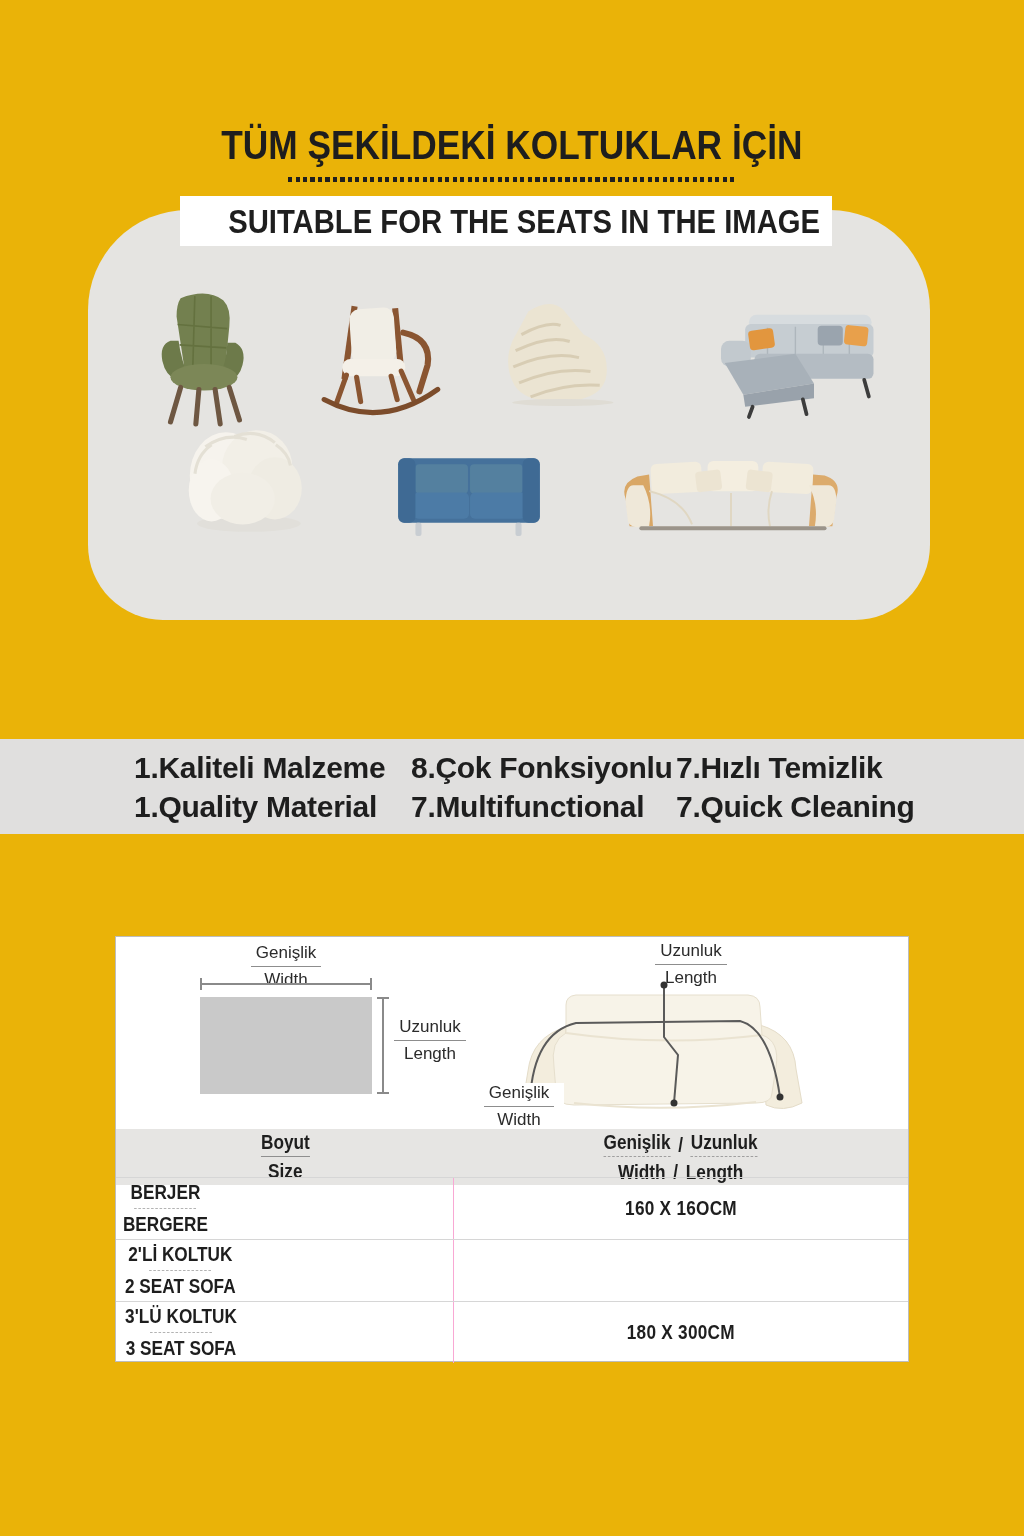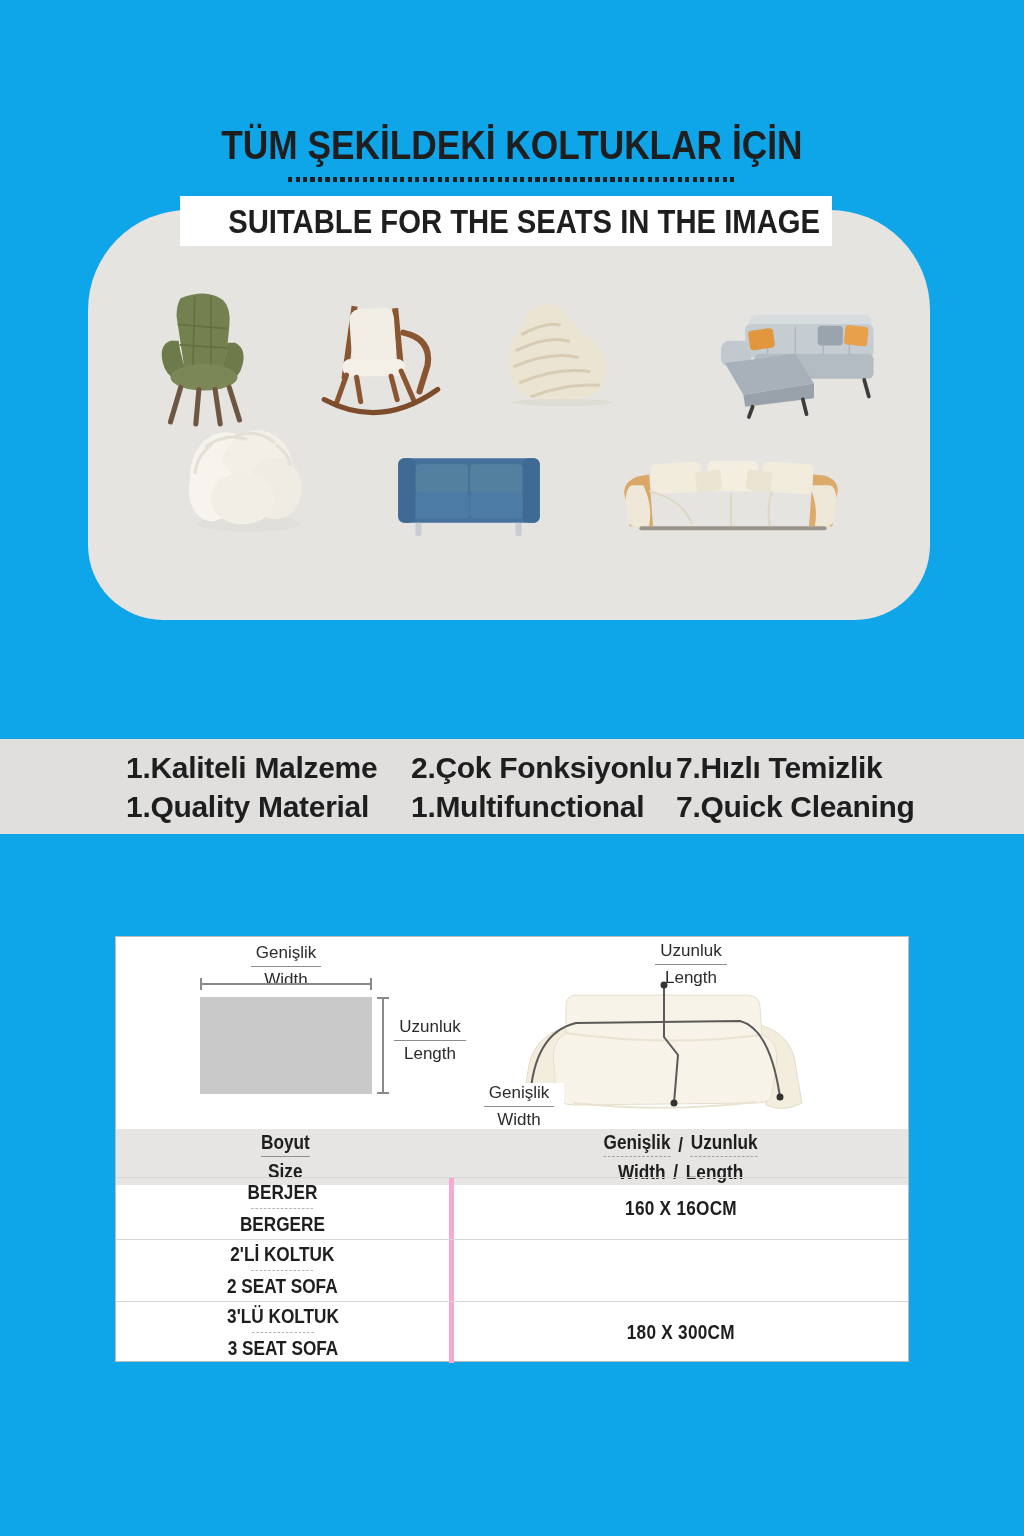--- a/index.html
+++ b/index.html
@@ -1,19 +1,19 @@
 <!DOCTYPE html>
 <html><head>
 <meta charset="utf-8">
 <style>
   * { margin:0; padding:0; box-sizing:border-box; }
   html,body { background:#fff; }
   .page {
     position:relative; width:1024px; height:1536px; margin:0 auto;
-    background:#0ea5e9; overflow:hidden;
+    background:#eab308; overflow:hidden;
     font-family:"Liberation Sans","DejaVu Sans",sans-serif; color:#1e1e1e;
   }
   .cond { display:inline-block; transform:scaleX(0.86); transform-origin:center center; white-space:nowrap; }
 
   
   .main-title {
     position:absolute; top:122px; left:0; width:100%;
     text-align:center; font-size:41px; font-weight:700; letter-spacing:0;
   }
   .dotted-rule {
@@ -69,21 +69,21 @@
   .th-right { flex:1; display:flex; align-items:center; justify-content:center; }
   .hdr-stack { display:flex; flex-direction:column; align-items:center; font-weight:700; font-size:20px; }
   .hdr-stack .u { padding-bottom:2px; border-bottom:1.5px solid #8f8f8f; }
   .hdr-stack .b { padding-top:3px; }
   .hdr-line { display:flex; align-items:flex-end; gap:9px; font-weight:700; font-size:20px; }
   .hdr-line .u { padding-bottom:2px; border-bottom:1px dashed #9a9a9a; }
   .hdr-right-stack { display:flex; flex-direction:column; align-items:center; gap:4px; }
 
   .tbl-body { position:absolute; left:0; top:240px; width:100%; height:186px; display:flex; flex-direction:column; }
   .tbl-row { flex:1; display:flex; border-top:1px solid #d6d6d6; }
-  .td-label { width:338px; border-right:5px solid #f9a8d4; display:flex; align-items:center; justify-content:center; }
+  .td-label { width:338px; border-right:1px solid #f9a8d4; display:flex; align-items:center; }
   .td-value { flex:1; display:flex; align-items:center; justify-content:center; }
   .row-stack { display:flex; flex-direction:column; align-items:center; font-weight:700; font-size:20px; }
   .row-stack .dash { width:72px; border-top:1.5px dashed #adadad; margin:4px 0; }
   .size-val { font-weight:700; font-size:20px; letter-spacing:0.3px; }
 </style>
 </head>
 <body>
 
 <div class="page">
 
@@ -180,27 +180,27 @@
       <rect x="152" y="7" width="52" height="31" rx="6" fill="#f2ecdd" transform="rotate(3 178 22)"></rect>
       <rect x="84" y="15" width="26" height="21" rx="4" fill="#ece4d2" transform="rotate(-7 97 25)"></rect>
       <rect x="136" y="15" width="26" height="21" rx="4" fill="#ece4d2" transform="rotate(7 149 25)"></rect>
       <path d="M20,30 Q12,30 12,48 L14,64 Q14,73 26,73 L214,73 Q226,73 226,62 L228,46 Q228,30 220,30 L200,30 Q210,50 206,72 L36,72 Q40,50 30,30 Z" fill="#efe8d9"></path>
       <path d="M36,36 Q70,44 80,70 M120,38 L120,72 M162,36 Q156,54 160,72" stroke="#e0d7c2" stroke-width="2" fill="none"></path>
       <rect x="26" y="72" width="192" height="4" rx="2" fill="#9b948a"></rect>
     </svg>
   </div>
 
   <div class="features">
-    <div class="f-col" style="left:126px;">
+    <div class="f-col" style="left:134px;">
       <div class="f-line">1.Kaliteli Malzeme</div>
       <div class="f-line">1.Quality Material</div>
     </div>
     <div class="f-col" style="left:411px;">
-      <div class="f-line">2.Çok Fonksiyonlu</div>
-      <div class="f-line">1.Multifunctional</div>
+      <div class="f-line">8.Çok Fonksiyonlu</div>
+      <div class="f-line">7.Multifunctional</div>
     </div>
     <div class="f-col" style="left:676px;">
       <div class="f-line">7.Hızlı Temizlik</div>
       <div class="f-line">7.Quick Cleaning</div>
     </div>
   </div>
 
   <div class="chart-box">
 
     <div class="diagram">

